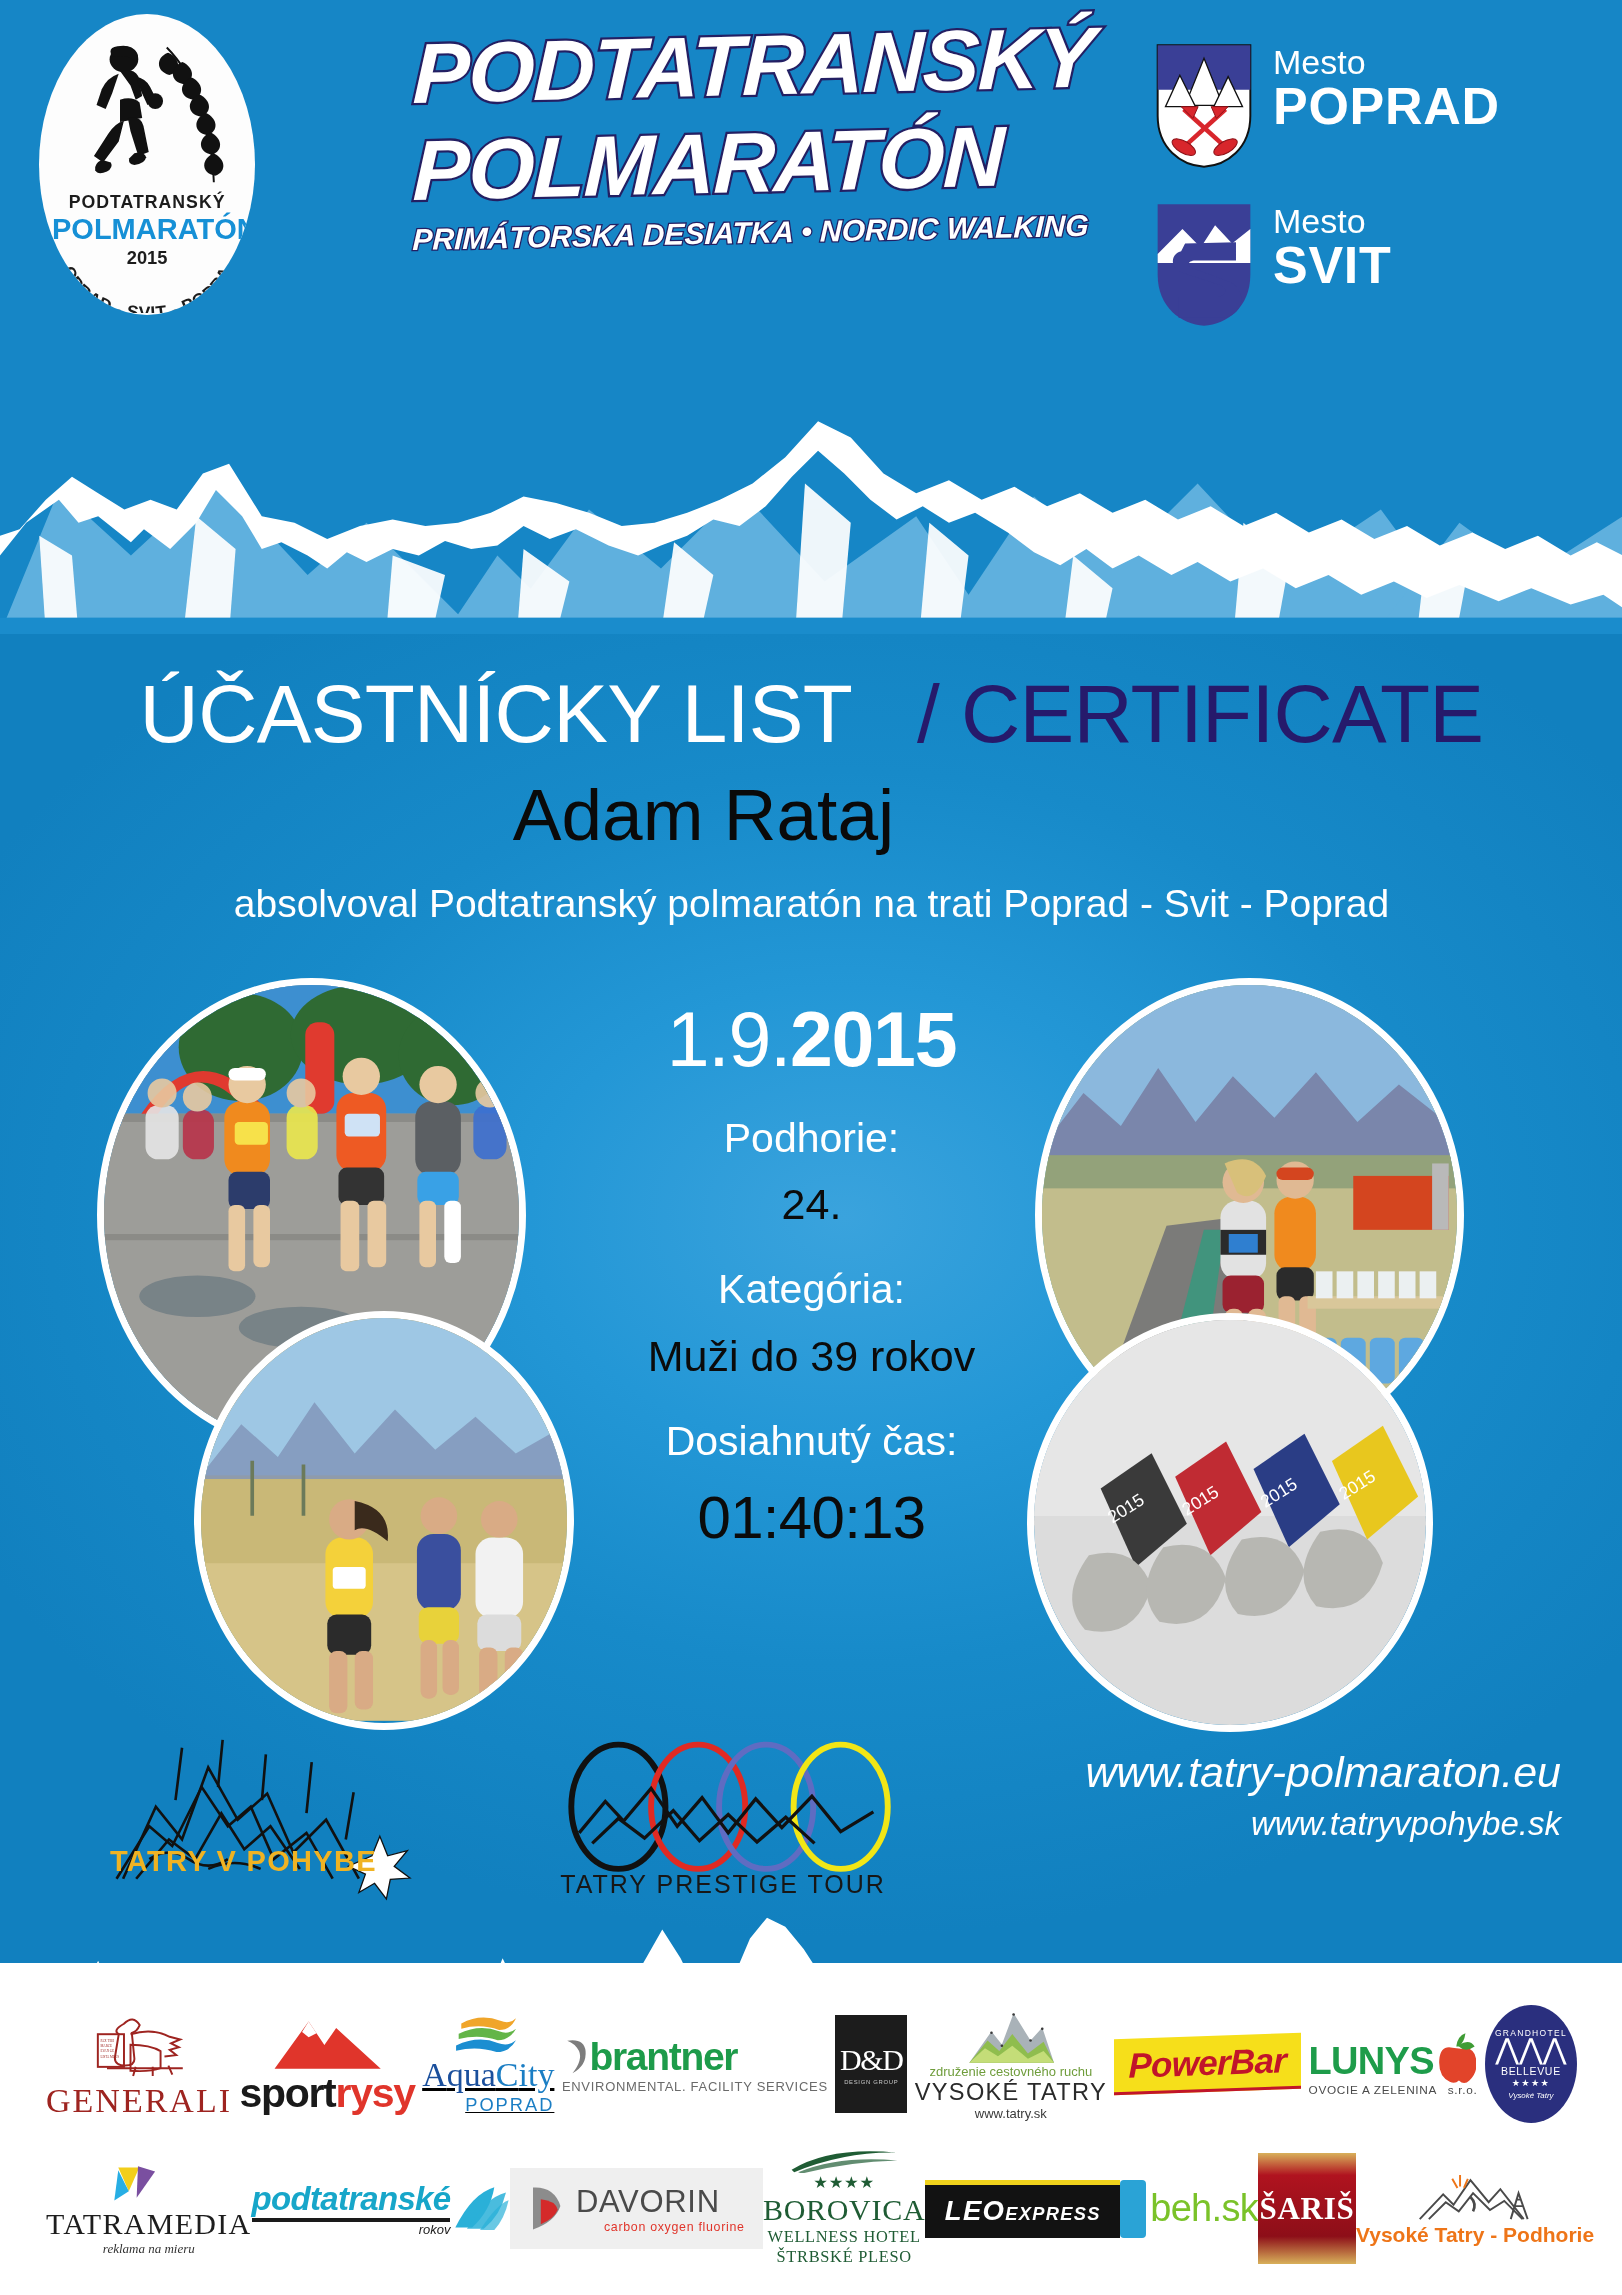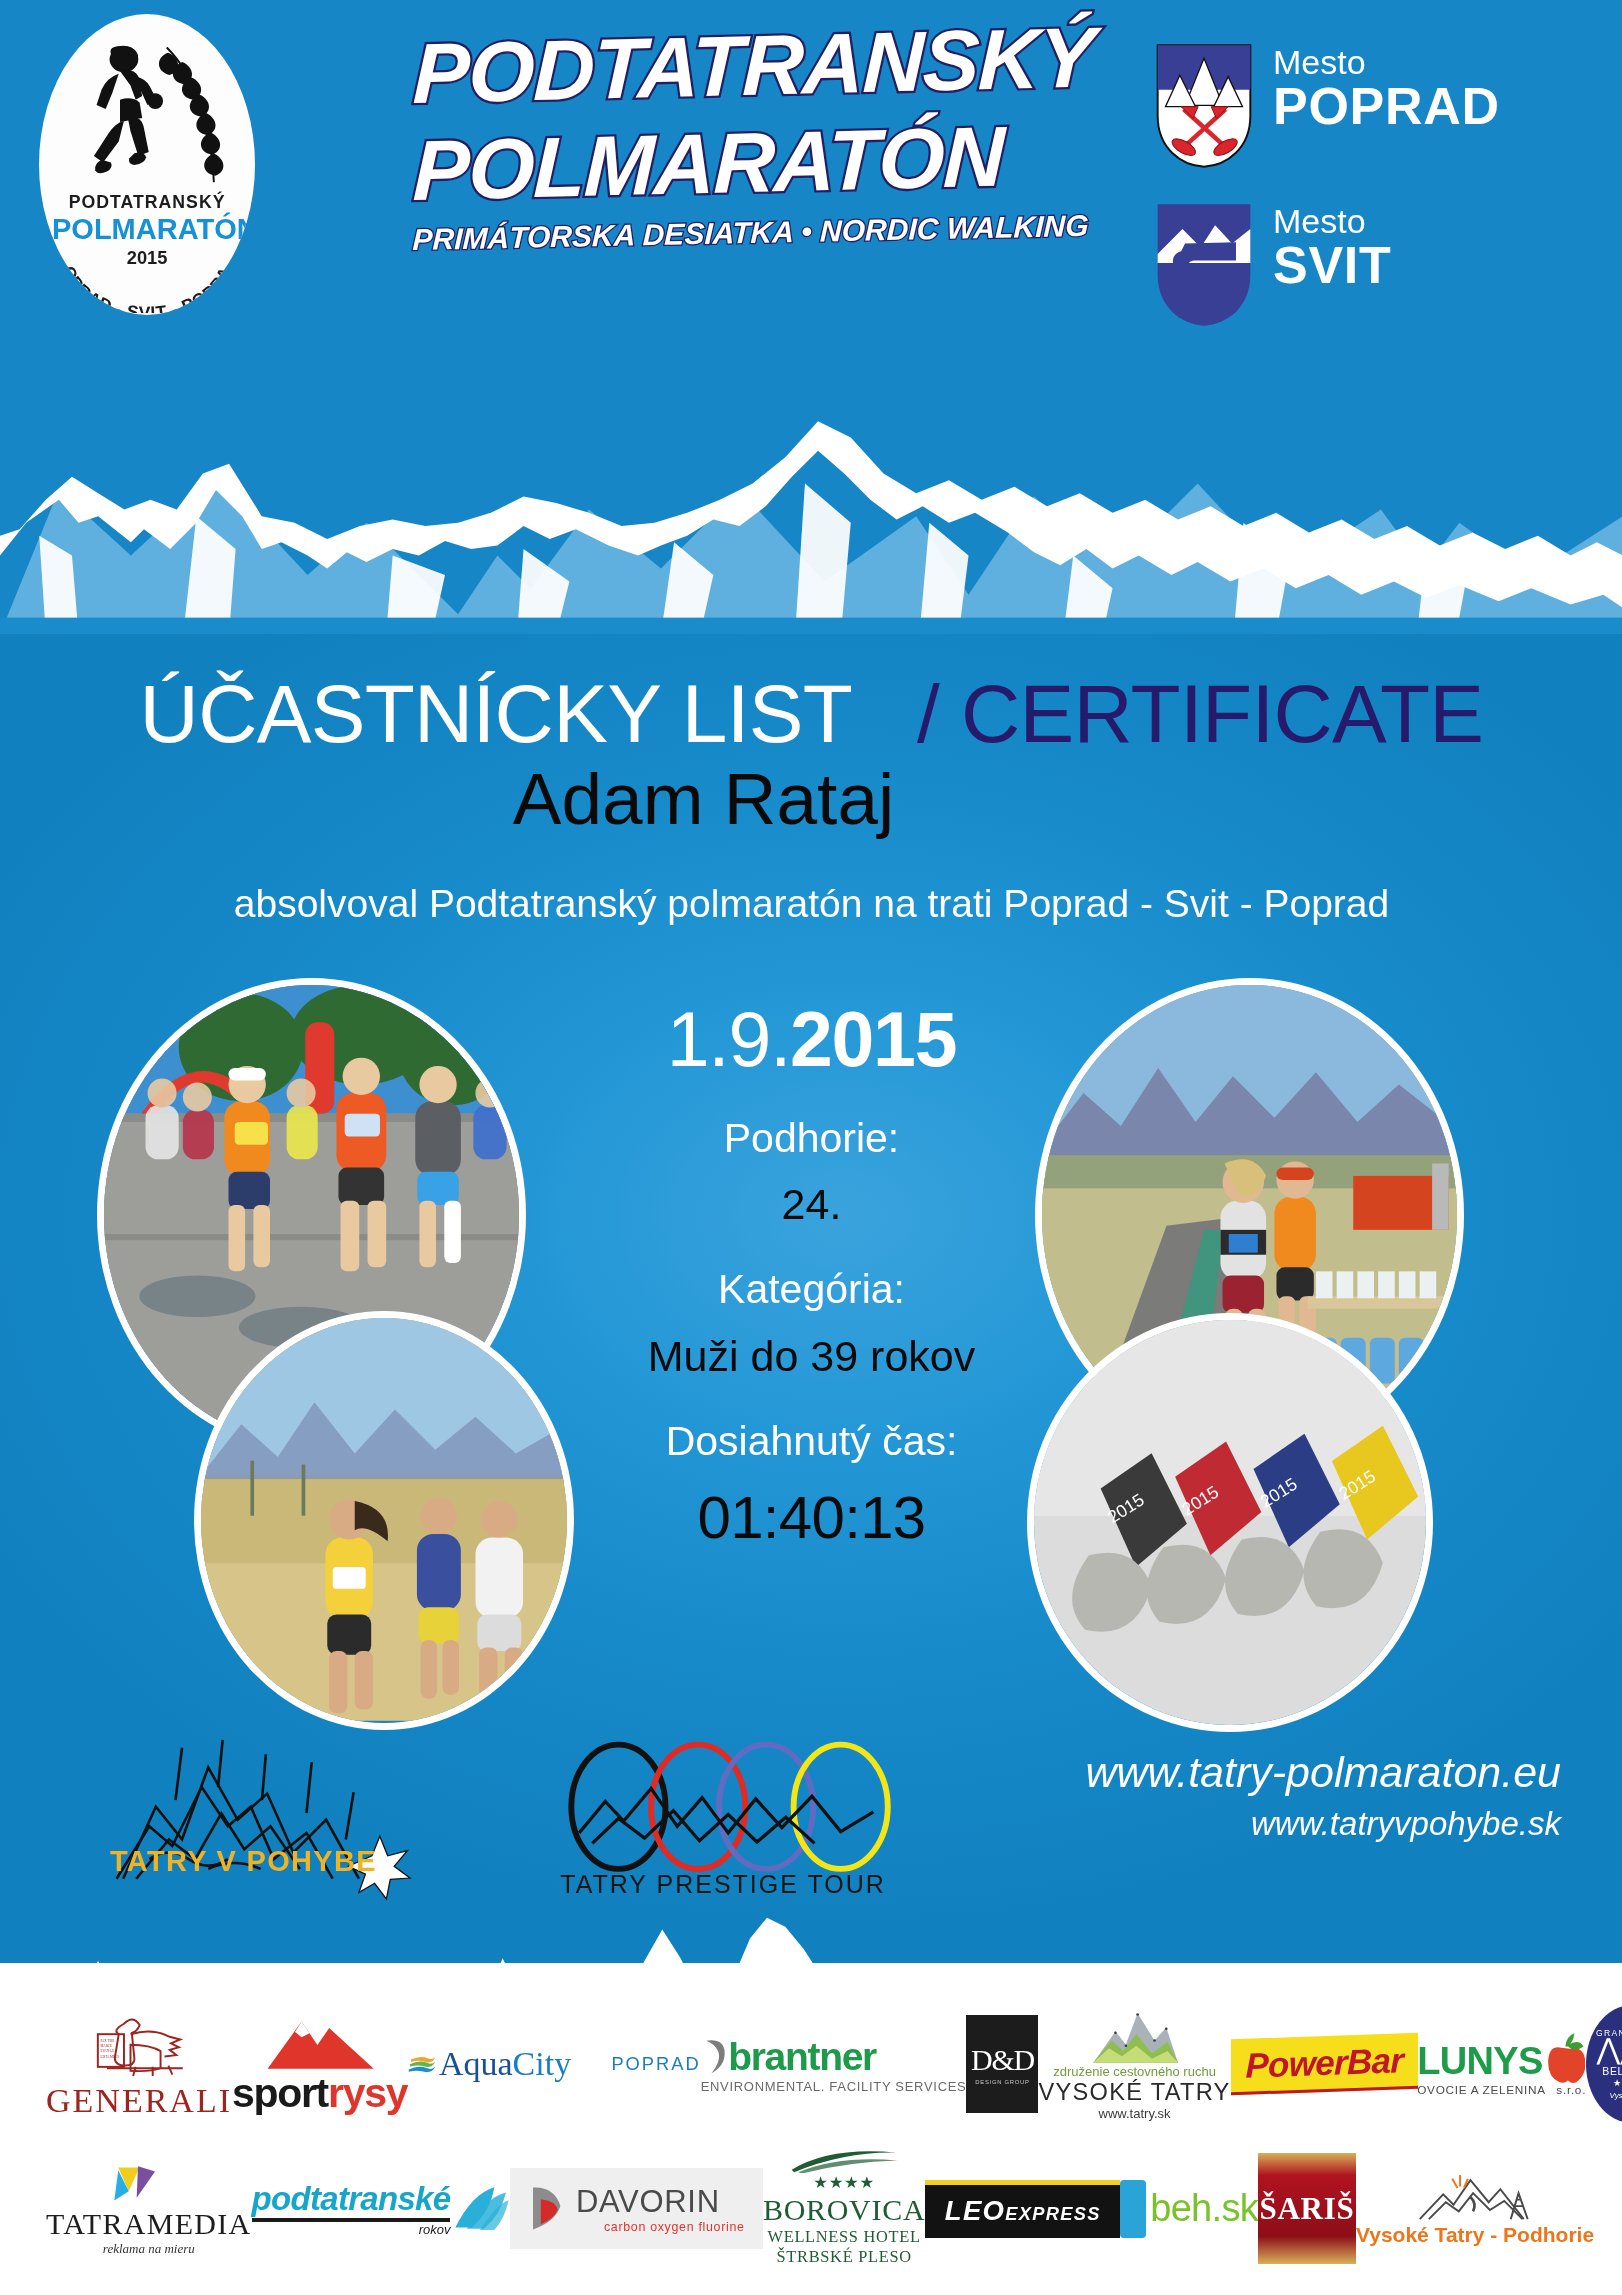--- a/index.html
+++ b/index.html
@@ -92,21 +92,21 @@
   
   .cert-title{
     position:absolute; left:0; top:667px; width:1623px; text-align:center;
     font-size:82px; font-weight:normal; letter-spacing:-0.7px;
     white-space:nowrap;
   }
   .cert-title .sk{color:#ffffff;}
   .cert-title .en{color:#261a6b;}
 
   .cert-name{
-    position:absolute; left:0; top:757px; width:1407px; text-align:center;
+    position:absolute; left:0; top:773px; width:1407px; text-align:center;
     font-size:73px; color:#0a0a0a; font-weight:normal;
   }
   .cert-desc{
     position:absolute; left:0; top:882px; width:1623px; text-align:center;
     font-size:39px; color:#ffffff; font-weight:normal;
   }
 
   
   .photo{
     position:absolute;
@@ -577,21 +577,21 @@
     <div class="sp sp-sportrysy" style="flex-direction:column;">
       <svg width="118" height="59" viewBox="0 0 180 90">
         <path d="M10 88 L62 16 L86 52 L104 26 L172 88 Z" fill="#e0352b"></path>
         <path d="M62 16 L74 34 L62 40 L52 32 Z" fill="#fff"></path>
       </svg>
       <div class="sr">
         <span class="k">sport</span><span class="r">rysy</span>
       </div>
     </div>
 
-    <div class="sp" style="flex-direction:row;">
+    <div class="sp" style="flex-direction:column;text-decoration:underline;">
       <svg width="72" height="43" viewBox="0 0 110 66">
         <path d="M14 16 q30 -16 60 -4 q14 6 24 -4 q-8 18 -26 18 q-28 -10 -58 -2z" fill="#f0a52a"></path>
         <path d="M10 32 q32 -16 62 -4 q14 6 26 -4 q-10 18 -28 18 q-28 -10 -60 -2z" fill="#63b548"></path>
         <path d="M6 50 q34 -16 64 -4 q16 6 28 -4 q-10 18 -30 18 q-30 -10 -62 -2z" fill="#1b8ed1"></path>
       </svg>
       <div class="aqua"><span>A</span><span>qua</span><span class="c">C</span><span class="c">ity</span></div>
       <div class="aqua-sub" style="width:100%;">POPRAD</div>
     </div>
 
     <div class="sp" style="flex-direction:column;align-items:flex-start;">

